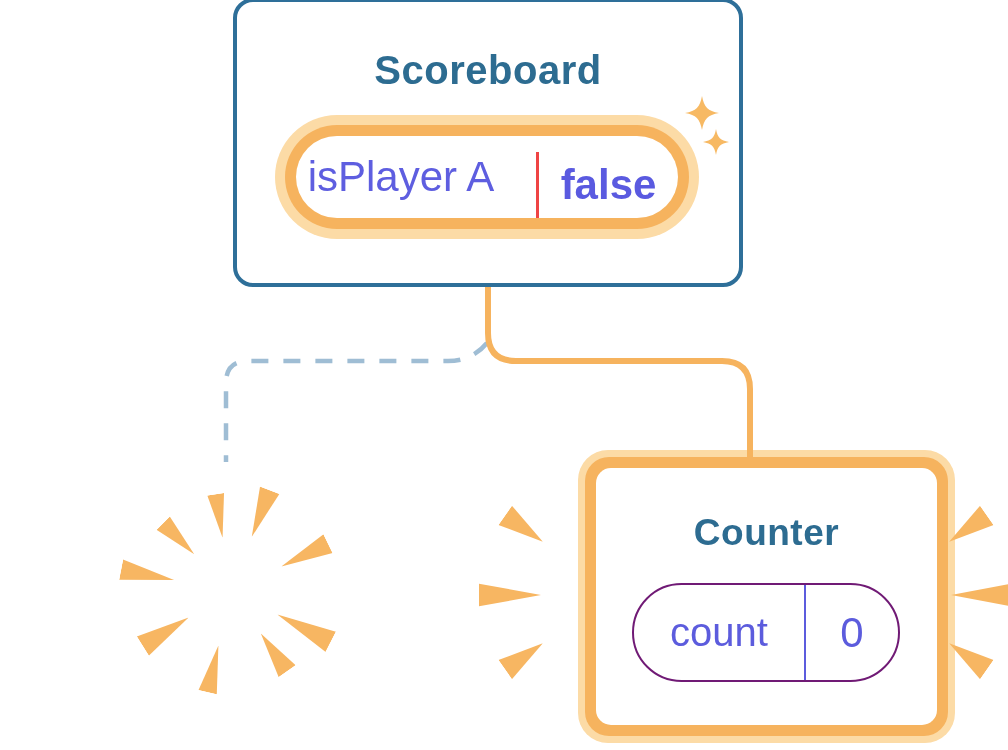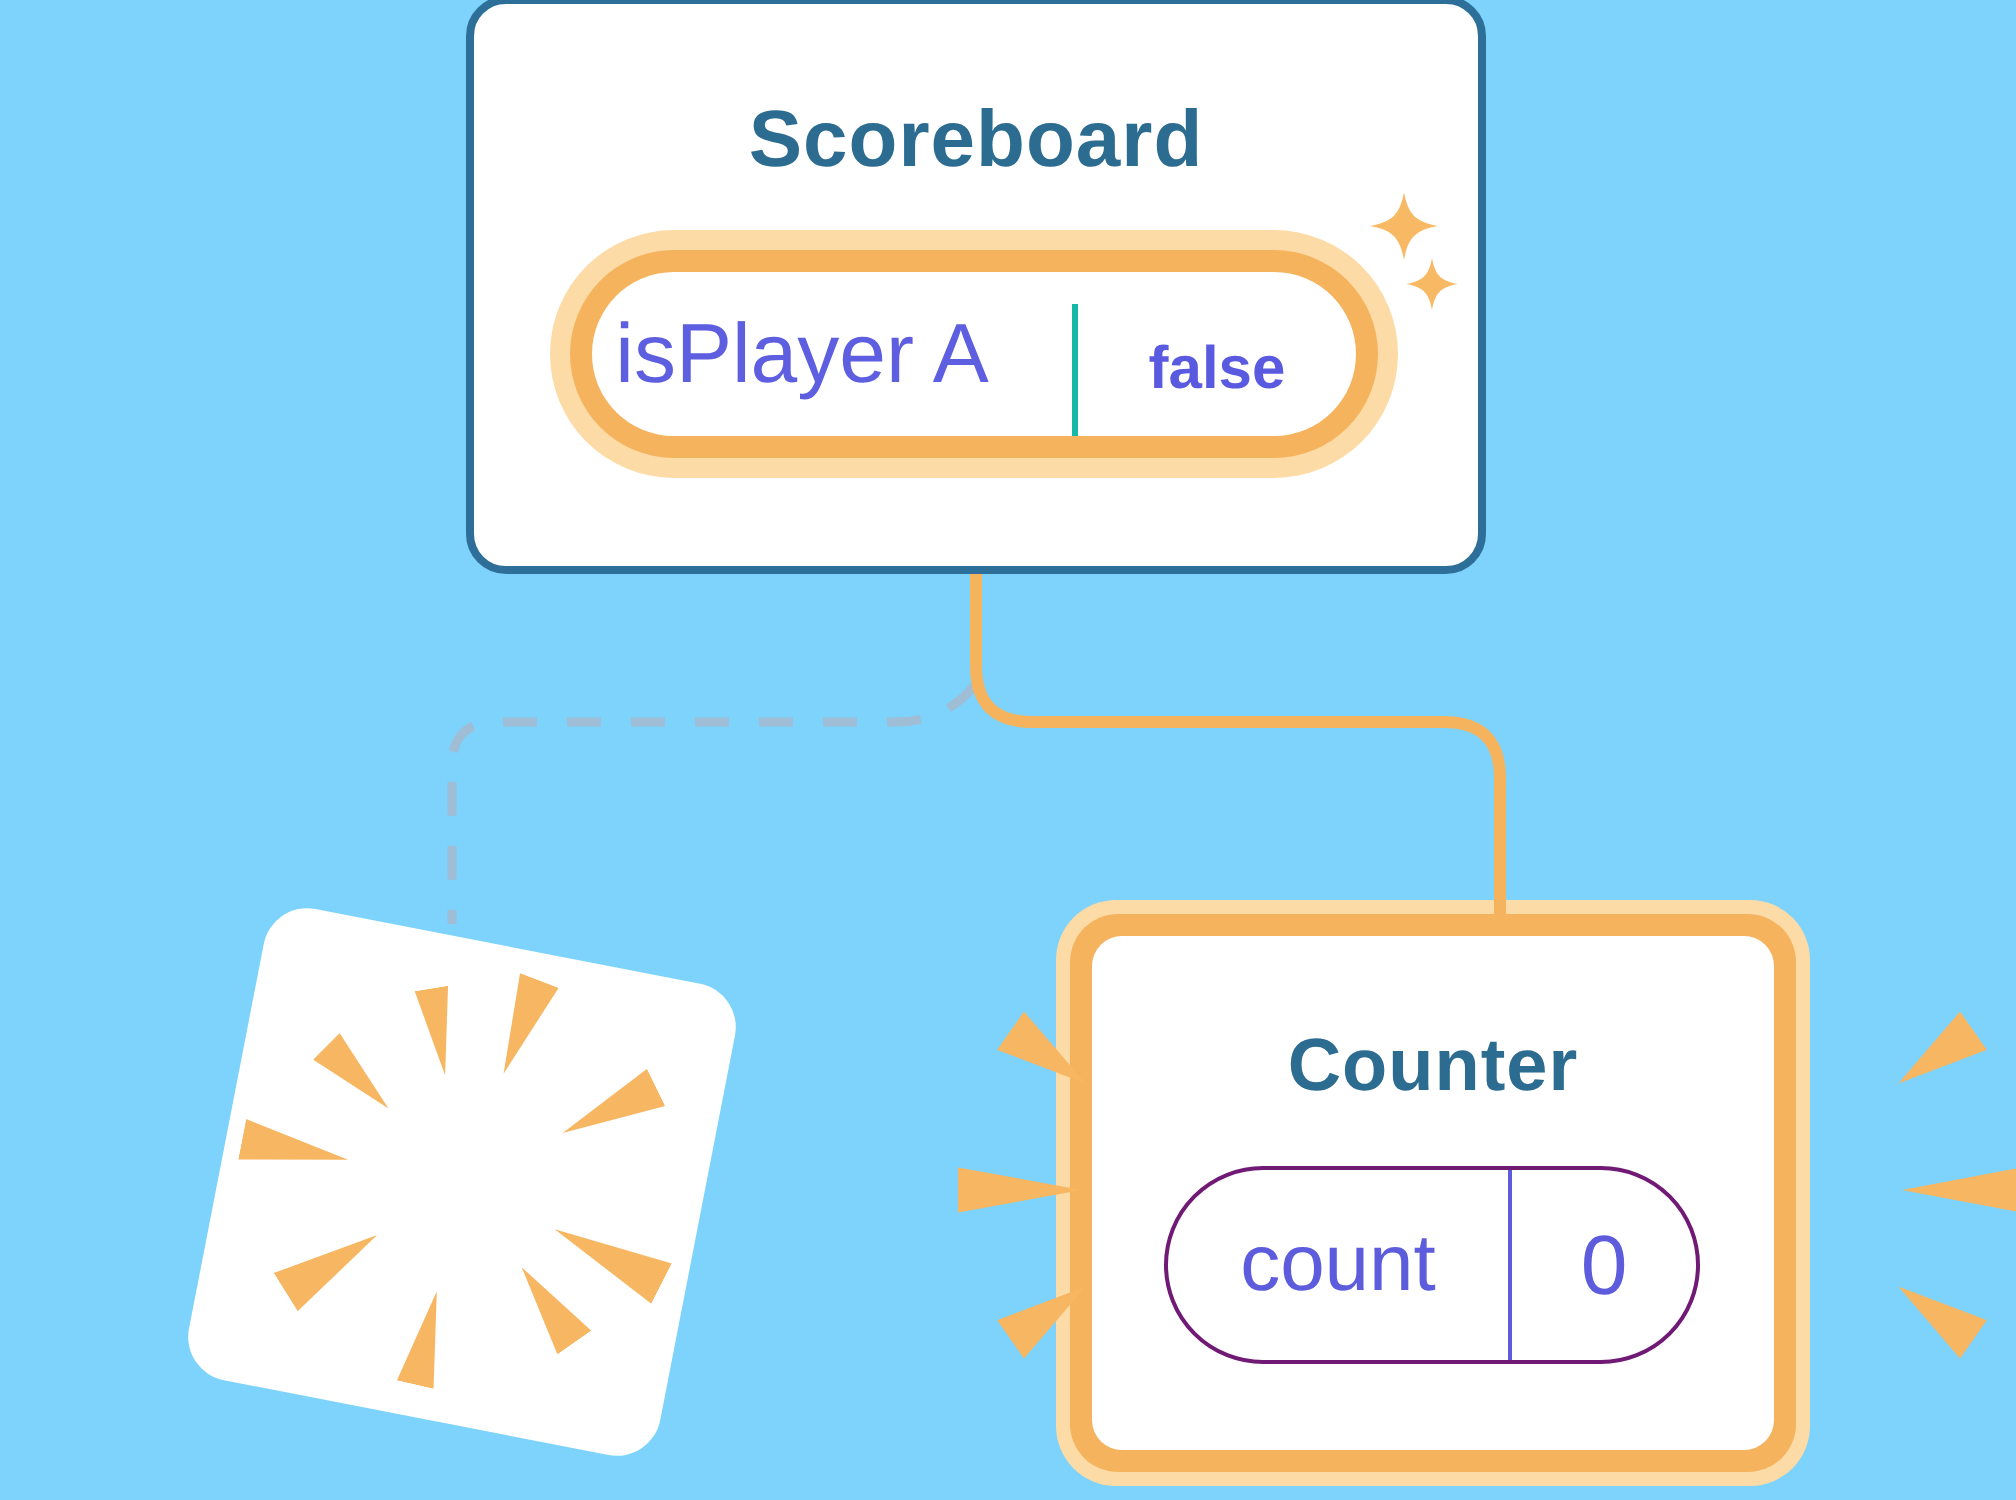--- a/index.html
+++ b/index.html
@@ -1,18 +1,18 @@
 <!DOCTYPE html>
 <html><head>
 <meta charset="utf-8">
 <style>
   html,body{margin:0;padding:0;background:#4d656e;}
   .canvas{
     position:relative;width:1008px;height:750px;overflow:hidden;
-    background:#7dd3fc;
+    background:#ffffff;
     font-family:"Liberation Sans", sans-serif;
   }
   svg.edges{position:absolute;left:0;top:0;pointer-events:none;}
   .edges-under{z-index:1;}
   .edges-over{z-index:4;}
 
   
   .scoreboard-card{
     position:absolute;left:233px;top:-2px;width:510px;height:289px;
     box-sizing:border-box;background:#ffffff;
@@ -35,29 +35,29 @@
   .state-pill-inner{
     width:100%;height:100%;box-sizing:border-box;background:#ffffff;
     border-radius:41px;display:flex;overflow:hidden;align-items:stretch;gap:30px;
   }
   .state-pill-inner .pill-key{
     flex:1;display:flex;align-items:center;justify-content:center;
     color:#5e5ee0;font-size:42px;
   }
   .state-pill-inner .pill-value{
     width:139px;display:flex;align-items:center;justify-content:center;
-    border-left:3px solid #14b8a6;color:#5a5ae0;font-size:30px;font-weight:700;margin-top:16px;
+    border-left:3px solid #ef4444;color:#5a5ae0;font-size:42px;font-weight:700;margin-top:16px;
   }
 
   
   .sparkle{position:absolute;z-index:5;}
 
   
   .counter-card{
-    position:absolute;left:528px;top:450px;width:377px;height:293px;
+    position:absolute;left:578px;top:450px;width:377px;height:293px;
     background:#fcdba6;border-radius:30px;box-sizing:border-box;padding:7px;
     z-index:2;
   }
   .counter-ring{
     width:100%;height:100%;box-sizing:border-box;
     background:#f6b35e;border-radius:24px;padding:11px;
   }
   .counter-inner{
     width:100%;height:100%;box-sizing:border-box;background:#ffffff;
     border-radius:15px;position:relative;

